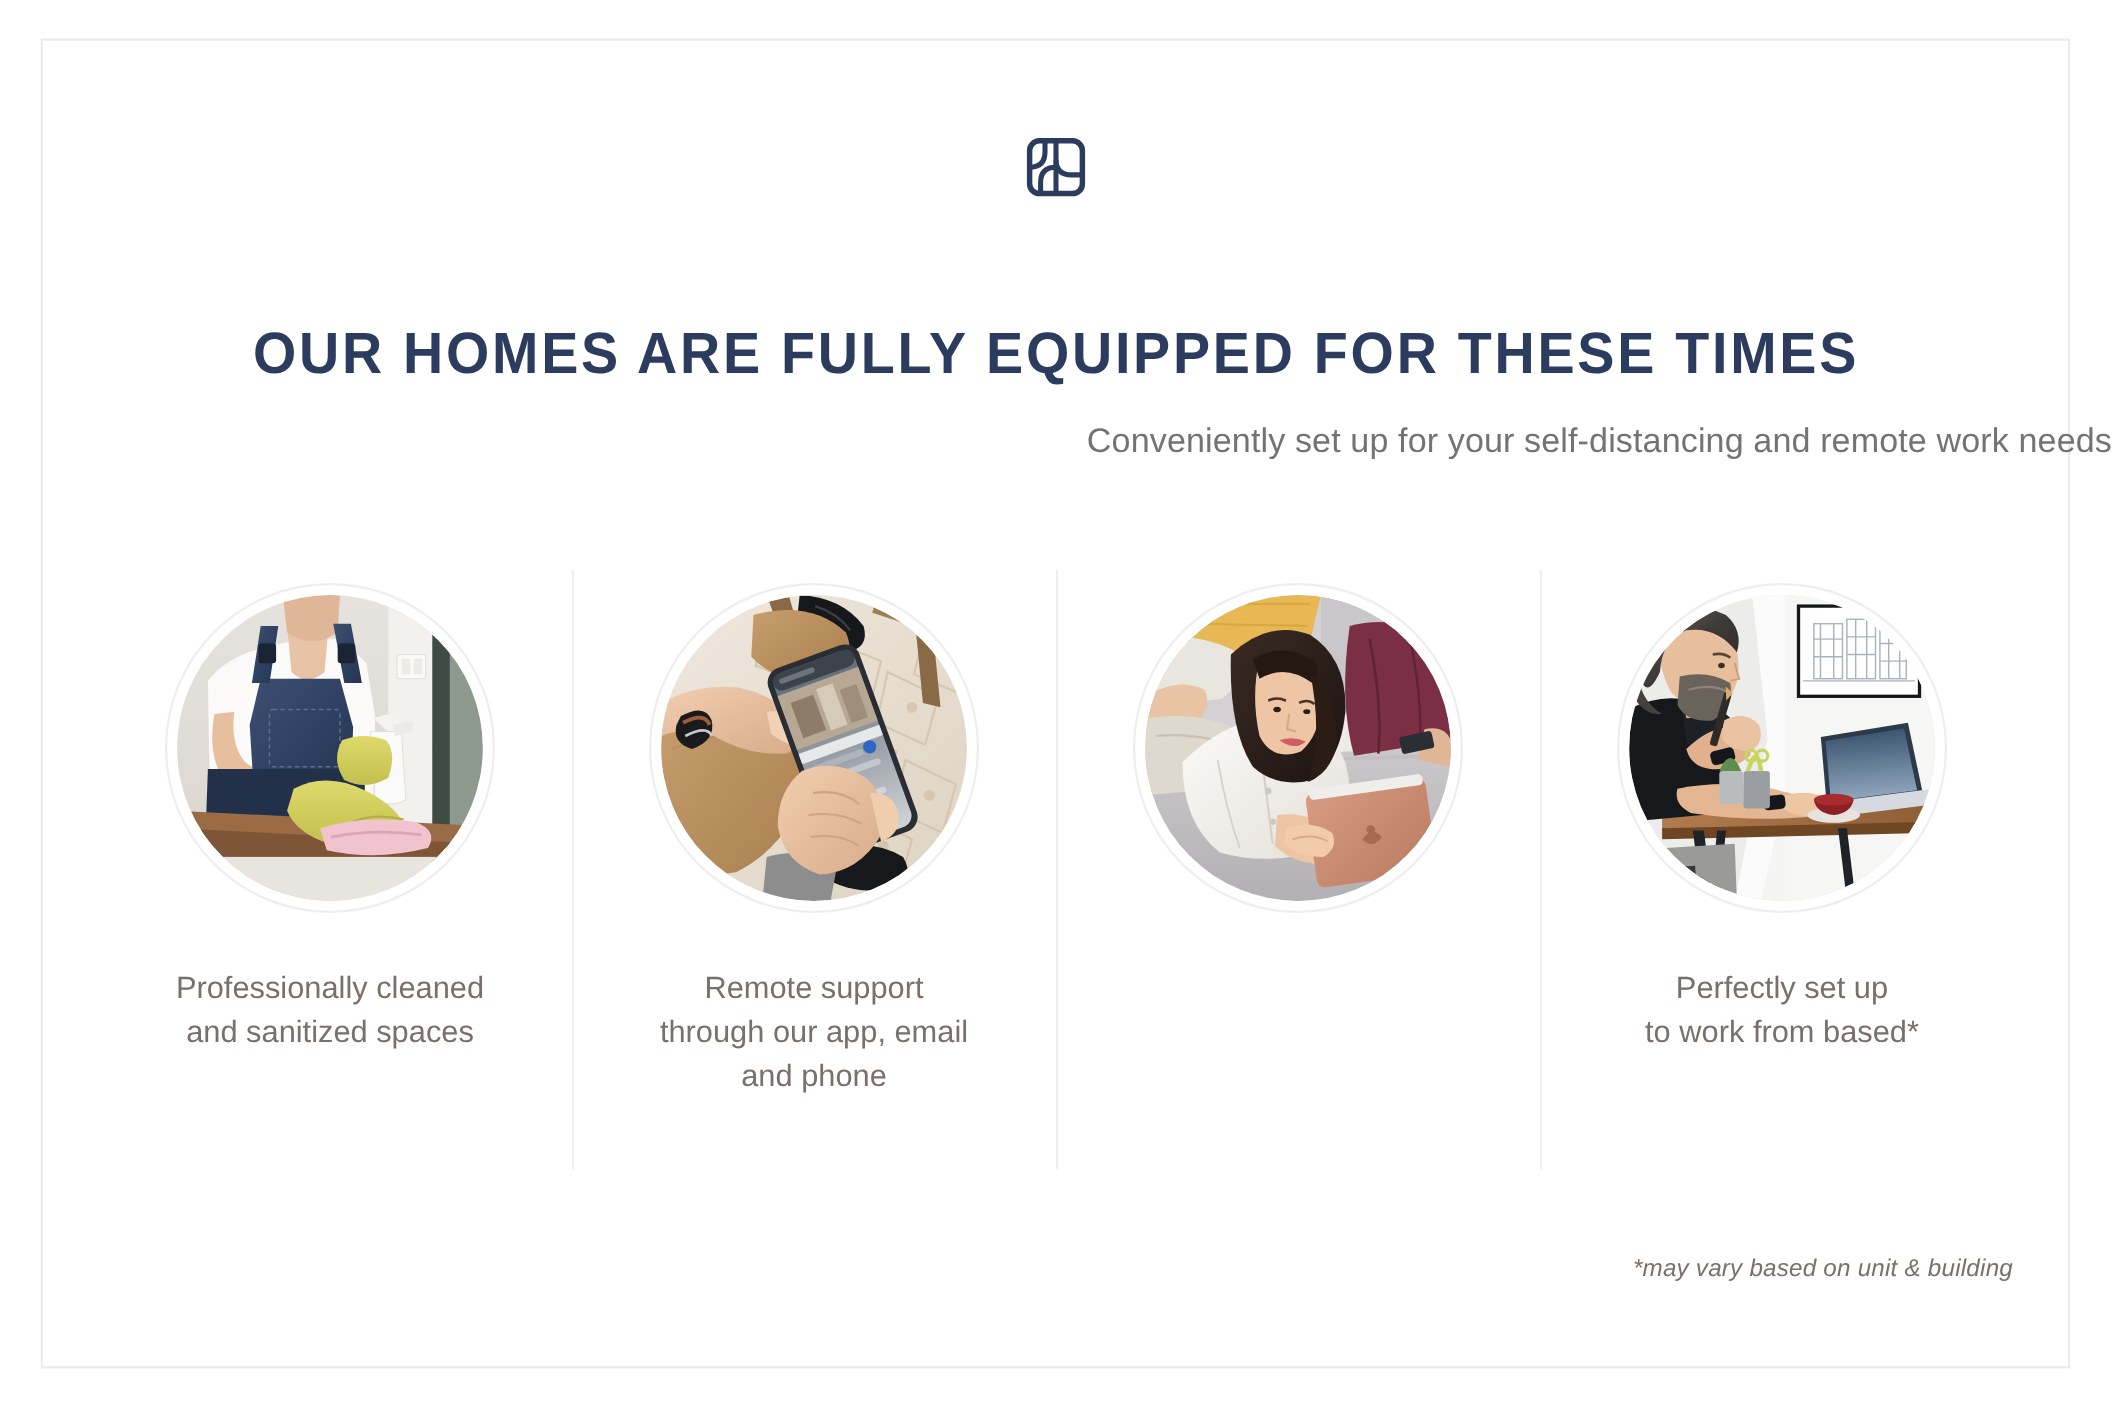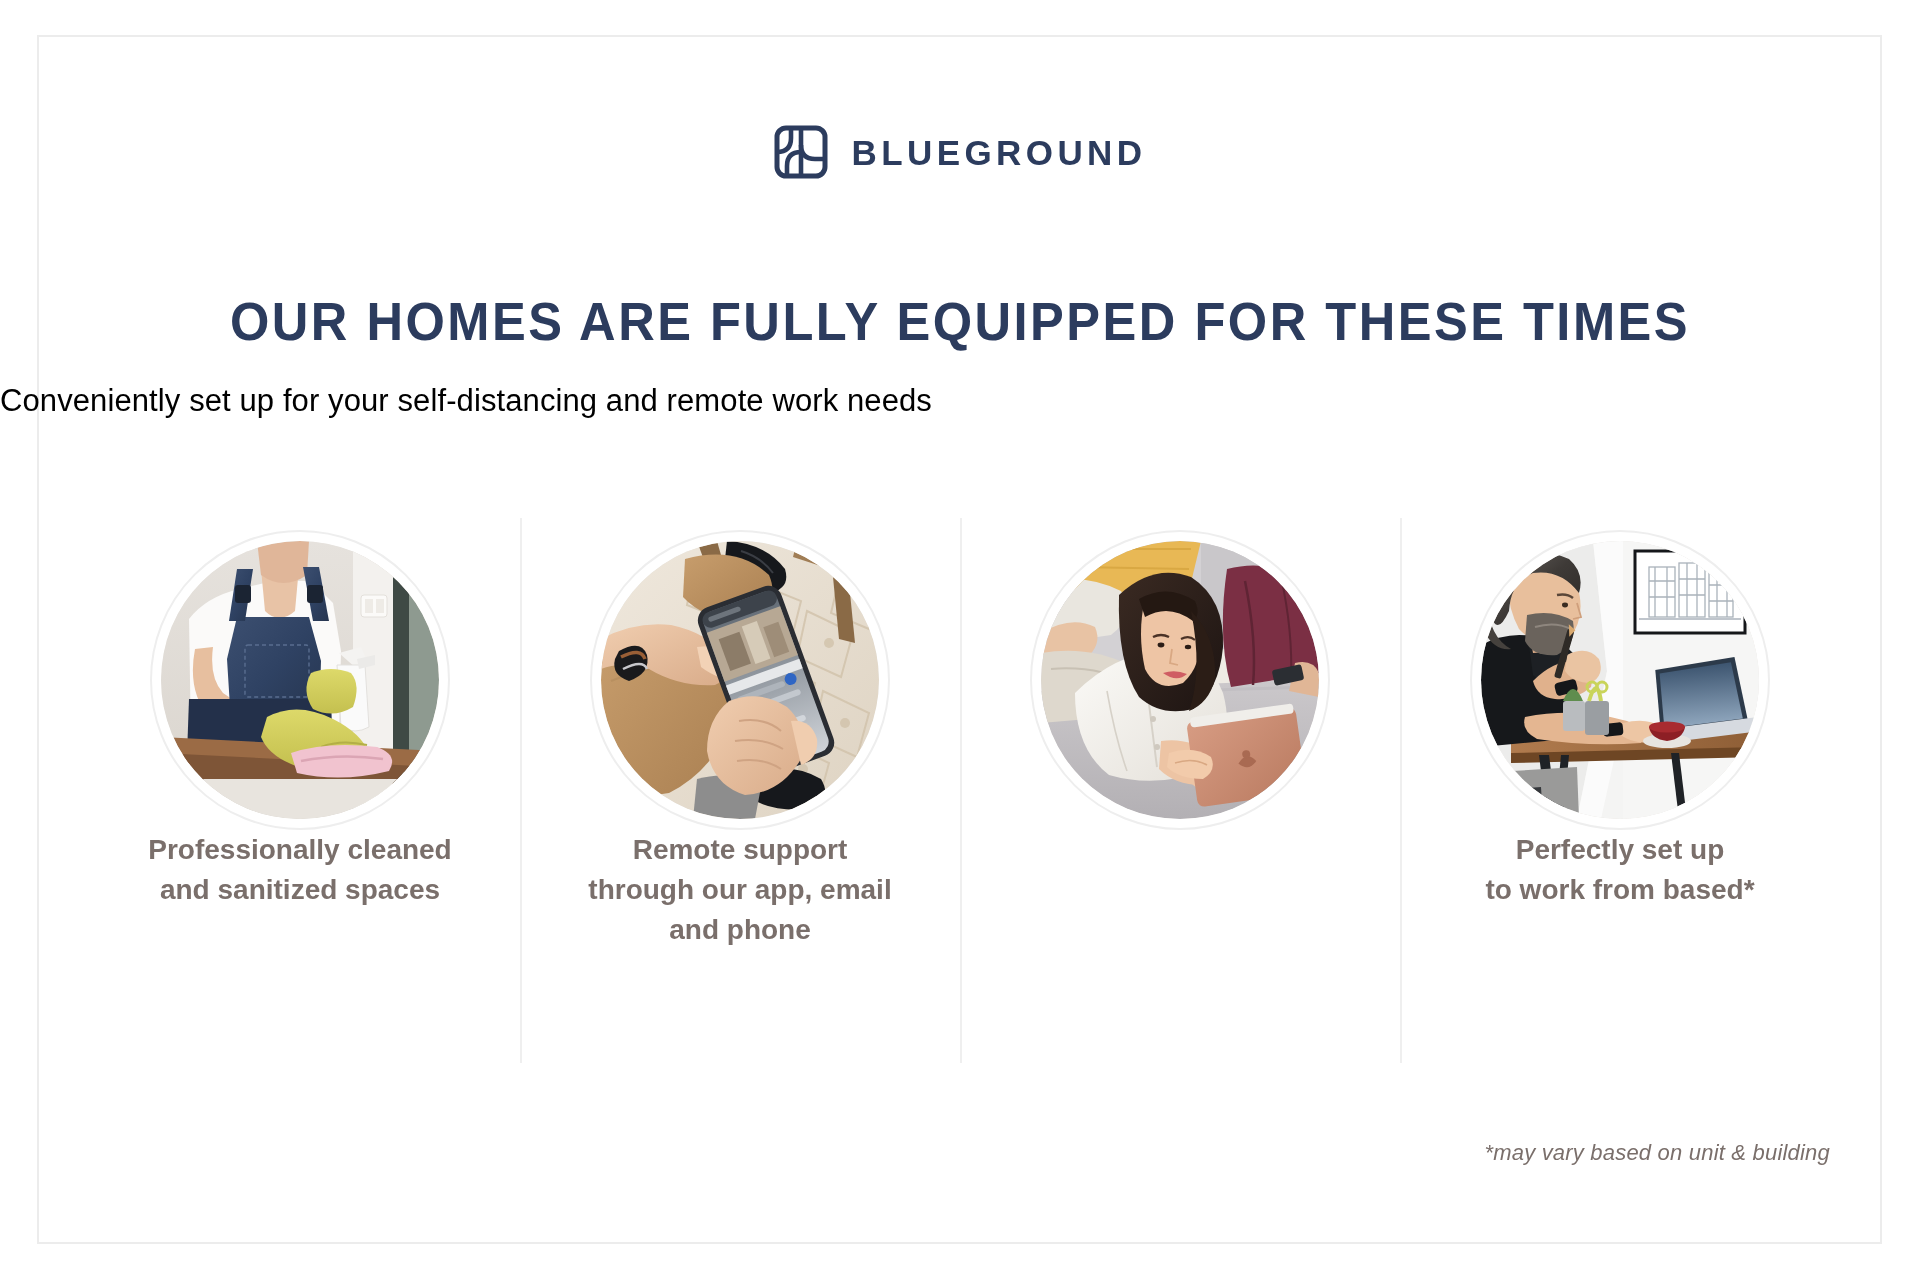--- a/index.html
+++ b/index.html
@@ -76,24 +76,24 @@
     transform-origin: center top;
     white-space: nowrap;
   }
 
   
   .subheadline {
     position: absolute;
     left: 0;
     top: 350px;
     width: 1920px;
-    text-align: left;
+    text-align: right;
     font-size: 31px;
     font-weight: 400;
-    color: #000000;
+    color: #737373;
     line-height: 1.3;
     letter-spacing: 0.1px;
     white-space: nowrap;
   }
 
   
   .features {
     position: absolute;
     left: 80px;
     top: 518px;
@@ -141,25 +141,26 @@
     width: 278px;
     height: 278px;
     border-radius: 50%;
     overflow: hidden;
     background: #e9e6e2;
   }
   .photo svg { display: block; width: 278px; height: 278px; }
 
   
   .caption {
+    margin-top: 48px;
     text-align: center;
     font-size: 28px;
     line-height: 1.42;
     color: #7a6f6b;
-    font-weight: 700;
+    font-weight: 400;
     padding: 0 12px;
     white-space: pre-line;
   }
 
   
   .footnote {
     position: absolute;
     right: 90px;
     top: 1140px;
     font-size: 22px;
@@ -177,21 +178,20 @@
 
   <div class="brand">
     <svg class="brand-mark" viewBox="0 0 54 54">
       <rect x="3" y="3" width="48" height="48" rx="9" ry="9" fill="none" stroke="#2c3c5e" stroke-width="5"></rect>
       <path d="M27 3 L27 51" stroke="#2c3c5e" stroke-width="4.6" fill="none"></path>
       <path d="M3 27 Q17 27 17 13 Q17 3 17 3" stroke="#2c3c5e" stroke-width="4.6" fill="none" transform="translate(0,0)"></path>
       <path d="M27 20 Q27 34 41 34 L51 34" stroke="#2c3c5e" stroke-width="4.6" fill="none"></path>
       <path d="M27 27 Q13 27 13 41 L13 51" stroke="#2c3c5e" stroke-width="4.6" fill="none"></path>
       <path d="M51 27 Q37 27 37 13 L37 3" stroke="#2c3c5e" stroke-width="0" fill="none"></path>
     </svg>
-    <div class="brand-word">BLUEGROUND</div>
   </div>
 
   <h1 class="headline">OUR HOMES ARE FULLY EQUIPPED FOR THESE TIMES</h1>
   <p class="subheadline">Conveniently set up for your self-distancing and remote work needs</p>
 
   <div class="features">
 
     <div class="feature">
       <div class="photo-wrap">
         <div class="photo">

